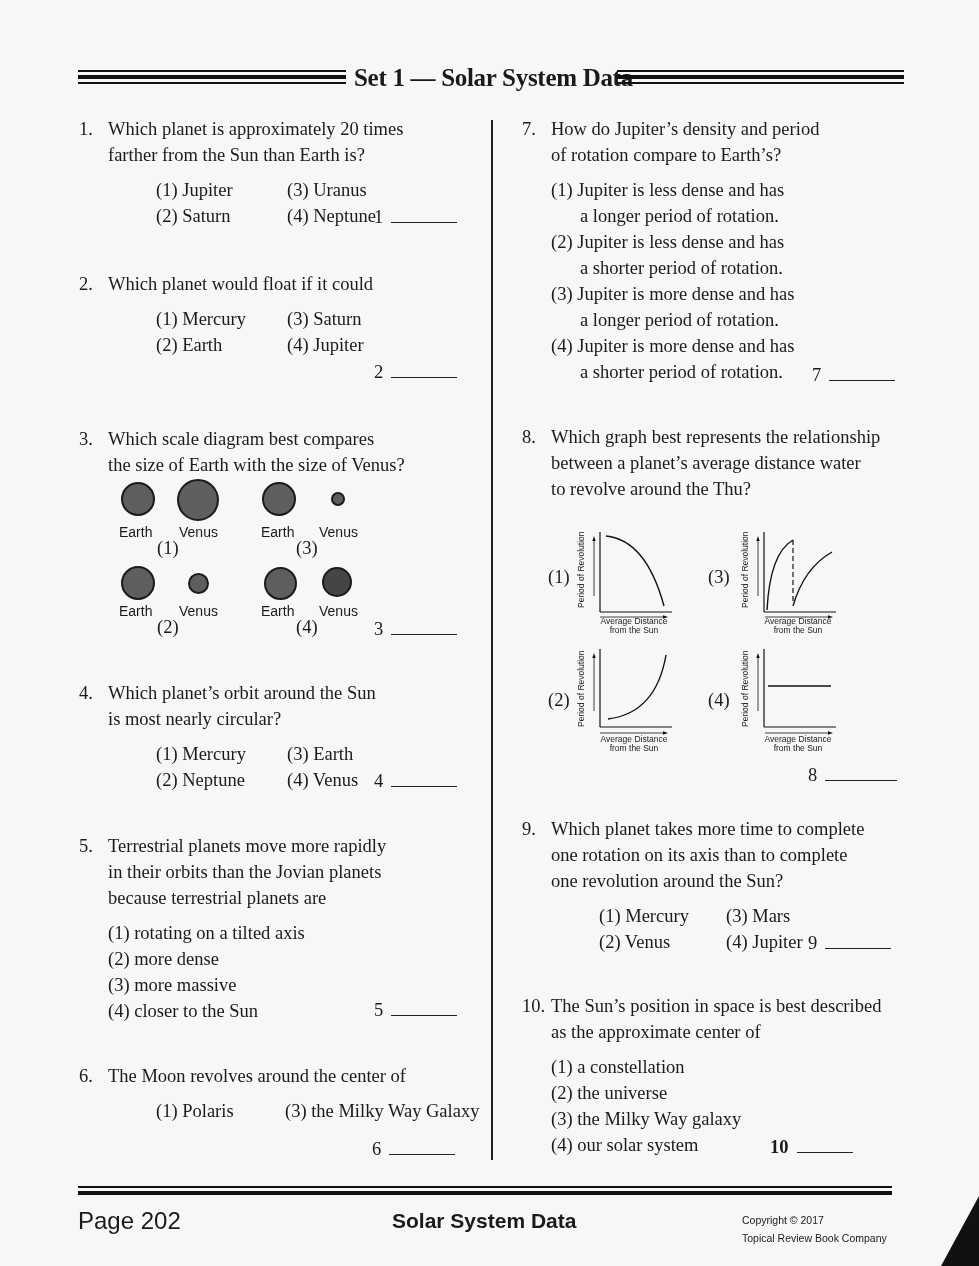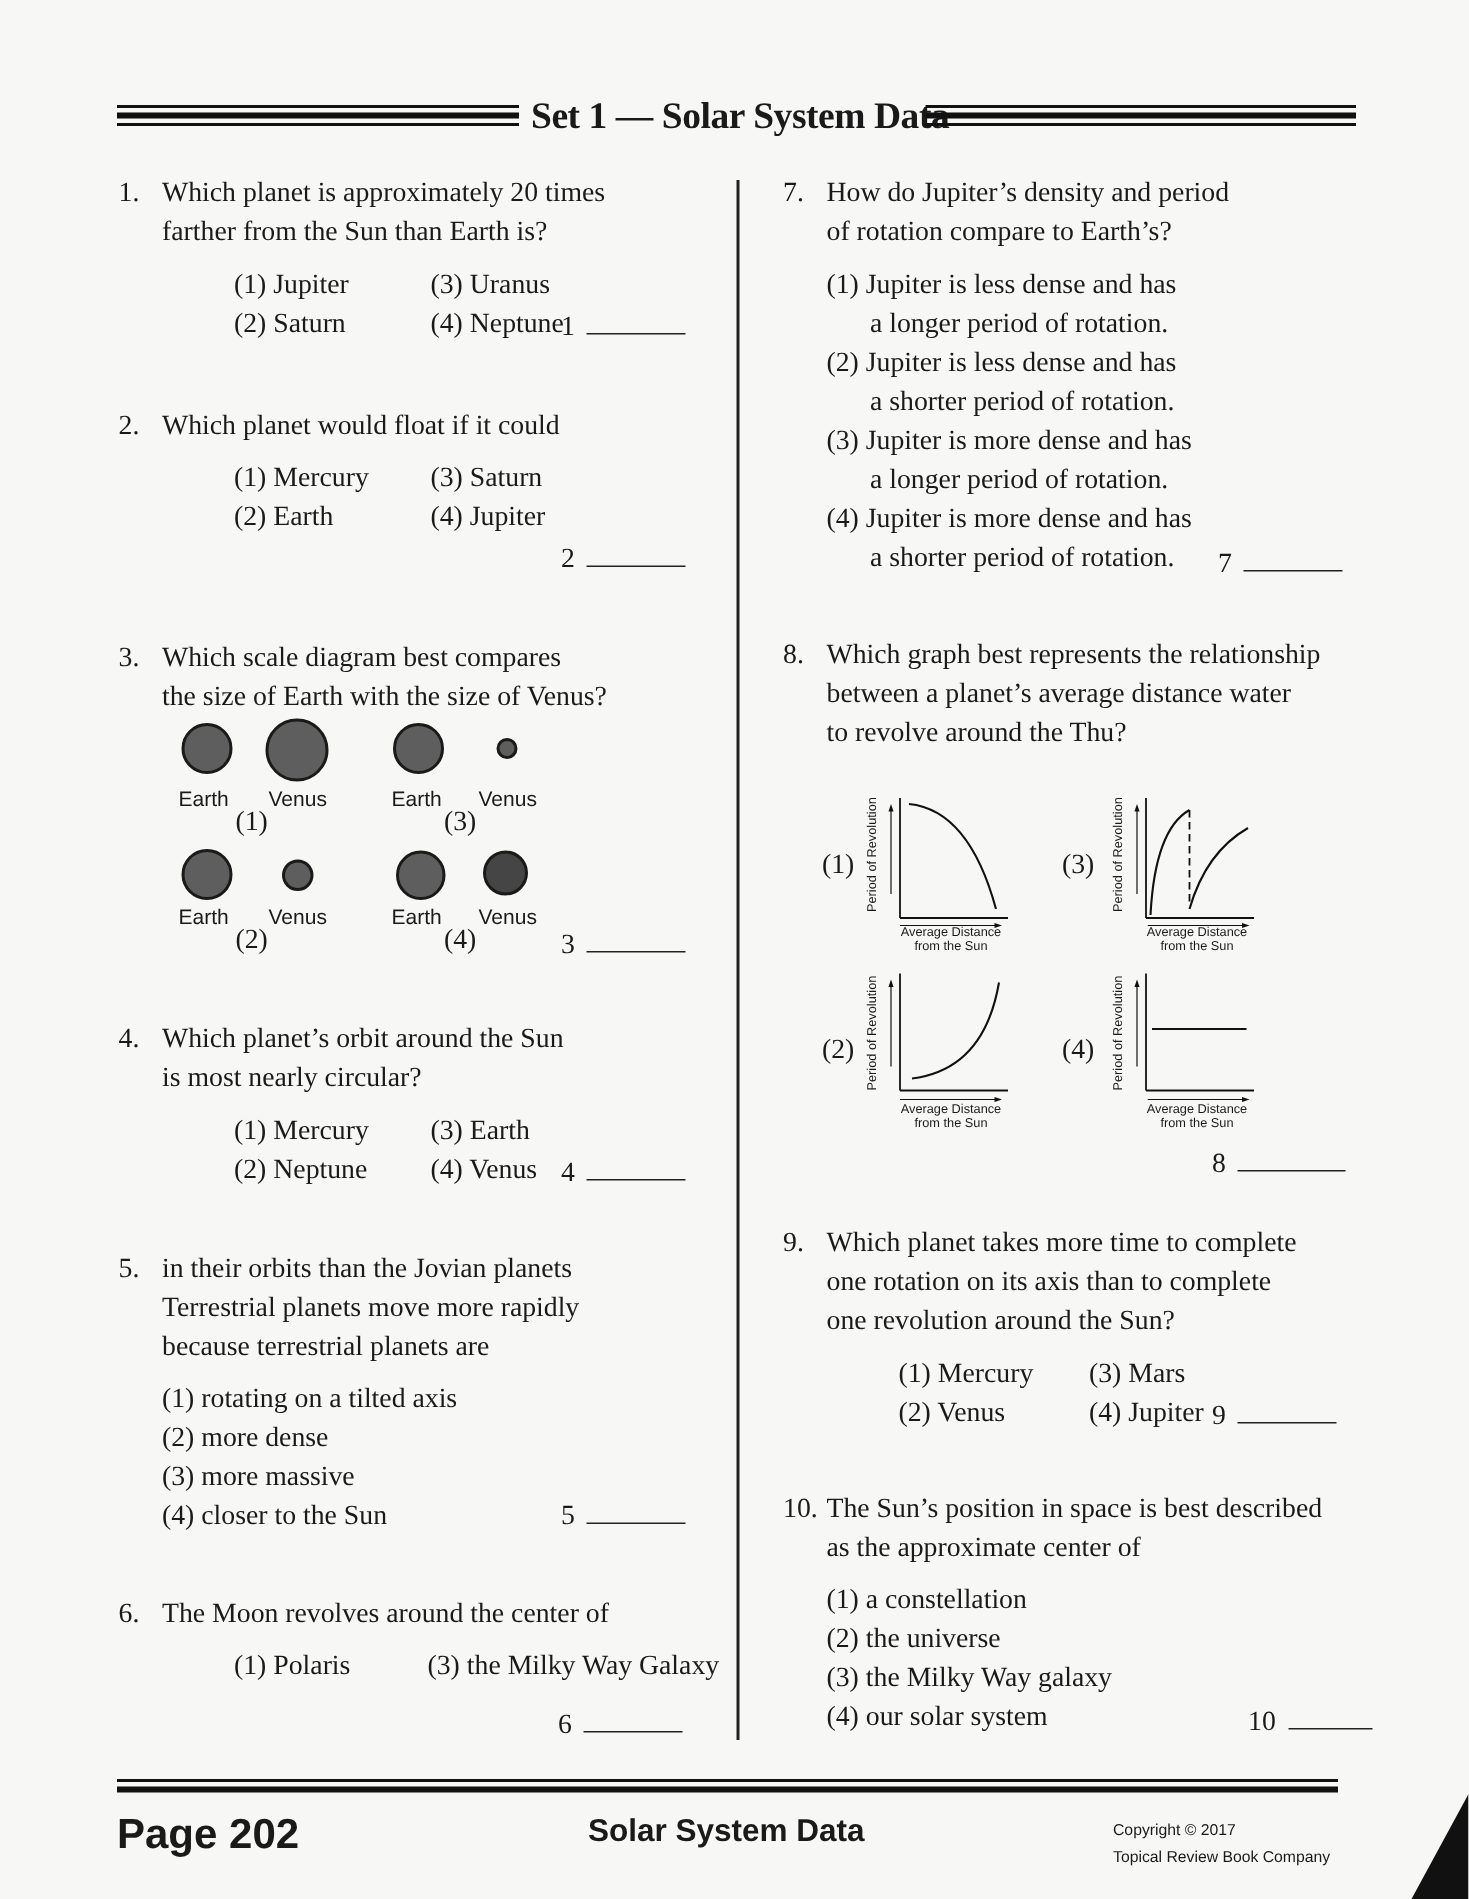--- a/index.html
+++ b/index.html
@@ -26,21 +26,21 @@
   .answer .blank { display:inline-block; width:66px; border-bottom:1.5px solid #222; margin-left:8px; height:18px; vertical-align:baseline; }
   .planet-label { position:absolute; font-size:14px; font-family:"Liberation Sans", sans-serif; }
   .choice-num { position:absolute; font-size:18.5px; }
   .planet { position:absolute; border-radius:50%; background:#5e5e5e; border:2px solid #1a1a1a; box-sizing:border-box; }
   .graph-label { position:absolute; font-family:"Liberation Sans", sans-serif; font-size:8.5px; text-align:center; line-height:9px; white-space:nowrap; }
   .graph-ylabel { position:absolute; font-family:"Liberation Sans", sans-serif; font-size:8.5px; transform:rotate(-90deg); transform-origin:left top; white-space:nowrap; }
   .footer-rule { position:absolute; left:78px; width:814px; top:1186px; }
   .footer-rule .a { height:2px; background:#111; }
   .footer-rule .b { height:3px; }
   .footer-rule .c { height:4px; background:#111; }
-  .page-num { position:absolute; left:78px; top:1207px; font-family:"Liberation Sans", sans-serif; font-weight:bold; font-size:28px;text-align:right; }
+  .page-num { position:absolute; left:78px; top:1207px; font-family:"Liberation Sans", sans-serif; font-weight:normal; font-size:24px;text-align:right; }
   .footer-title { position:absolute; left:392px; top:1209px; font-family:"Liberation Sans", sans-serif; font-weight:bold; font-size:21px; }
   .copyright { position:absolute; left:742px; top:1211px; font-family:"Liberation Sans", sans-serif; font-size:10.5px; line-height:18px; }
   .binder-mark { position:absolute; right:0; top:1196px; width:0; height:0; border-left:38px solid transparent; border-bottom:70px solid #111; }
 </style>
 </head>
 <body>
 
 <div class="hdr-rule" style="left:78px; width:268px;">
   <span class="l1"></span>
     <span class="g1"></span>
@@ -152,22 +152,22 @@
         <span class="opt" style="width:131px">(2) Neptune</span>
         <span class="opt">(4) Venus</span>
       </div>
   </div>
 </div>
 <div class="answer" style="left:374px; top:768px;"><span>4</span><span class="blank"></span></div>
 
 <div class="q" style="left:79px; top:833px;">
   <span class="qnum">5.</span>
   <div class="qtext">
+    <div>Terrestrial planets move more rapidly</div>
     <div>in their orbits than the Jovian planets</div>
-    <div>Terrestrial planets move more rapidly</div>
     <div>because terrestrial planets are</div>
   </div>
   <div class="opts">
     <div>(1) rotating on a tilted axis</div>
     <div>(2) more dense</div>
     <div>(3) more massive</div>
     <div>(4) closer to the Sun</div>
   </div>
 </div>
 <div class="answer" style="left:374px; top:997px;"><span>5</span><span class="blank"></span></div>
@@ -319,21 +319,21 @@
     <div>The Sun’s position in space is best described</div>
     <div>as the approximate center of</div>
   </div>
   <div class="opts">
     <div>(1) a constellation</div>
     <div>(2) the universe</div>
     <div>(3) the Milky Way galaxy</div>
     <div>(4) our solar system</div>
   </div>
 </div>
-<div class="answer" style="left:832px; top:1134px;"><span>10</span><span class="blank" style="width:56px"></span></div>
+<div class="answer" style="left:770px; top:1134px;font-weight:bold;"><span>10</span><span class="blank" style="width:56px"></span></div>
 
 <div class="footer-rule">
   <div class="a"></div>
     <div class="b"></div>
     <div class="c"></div>
 </div>
 <div class="page-num">Page 202</div>
 <div class="footer-title">Solar System Data</div>
 <div class="copyright">
   <div>Copyright © 2017</div>

